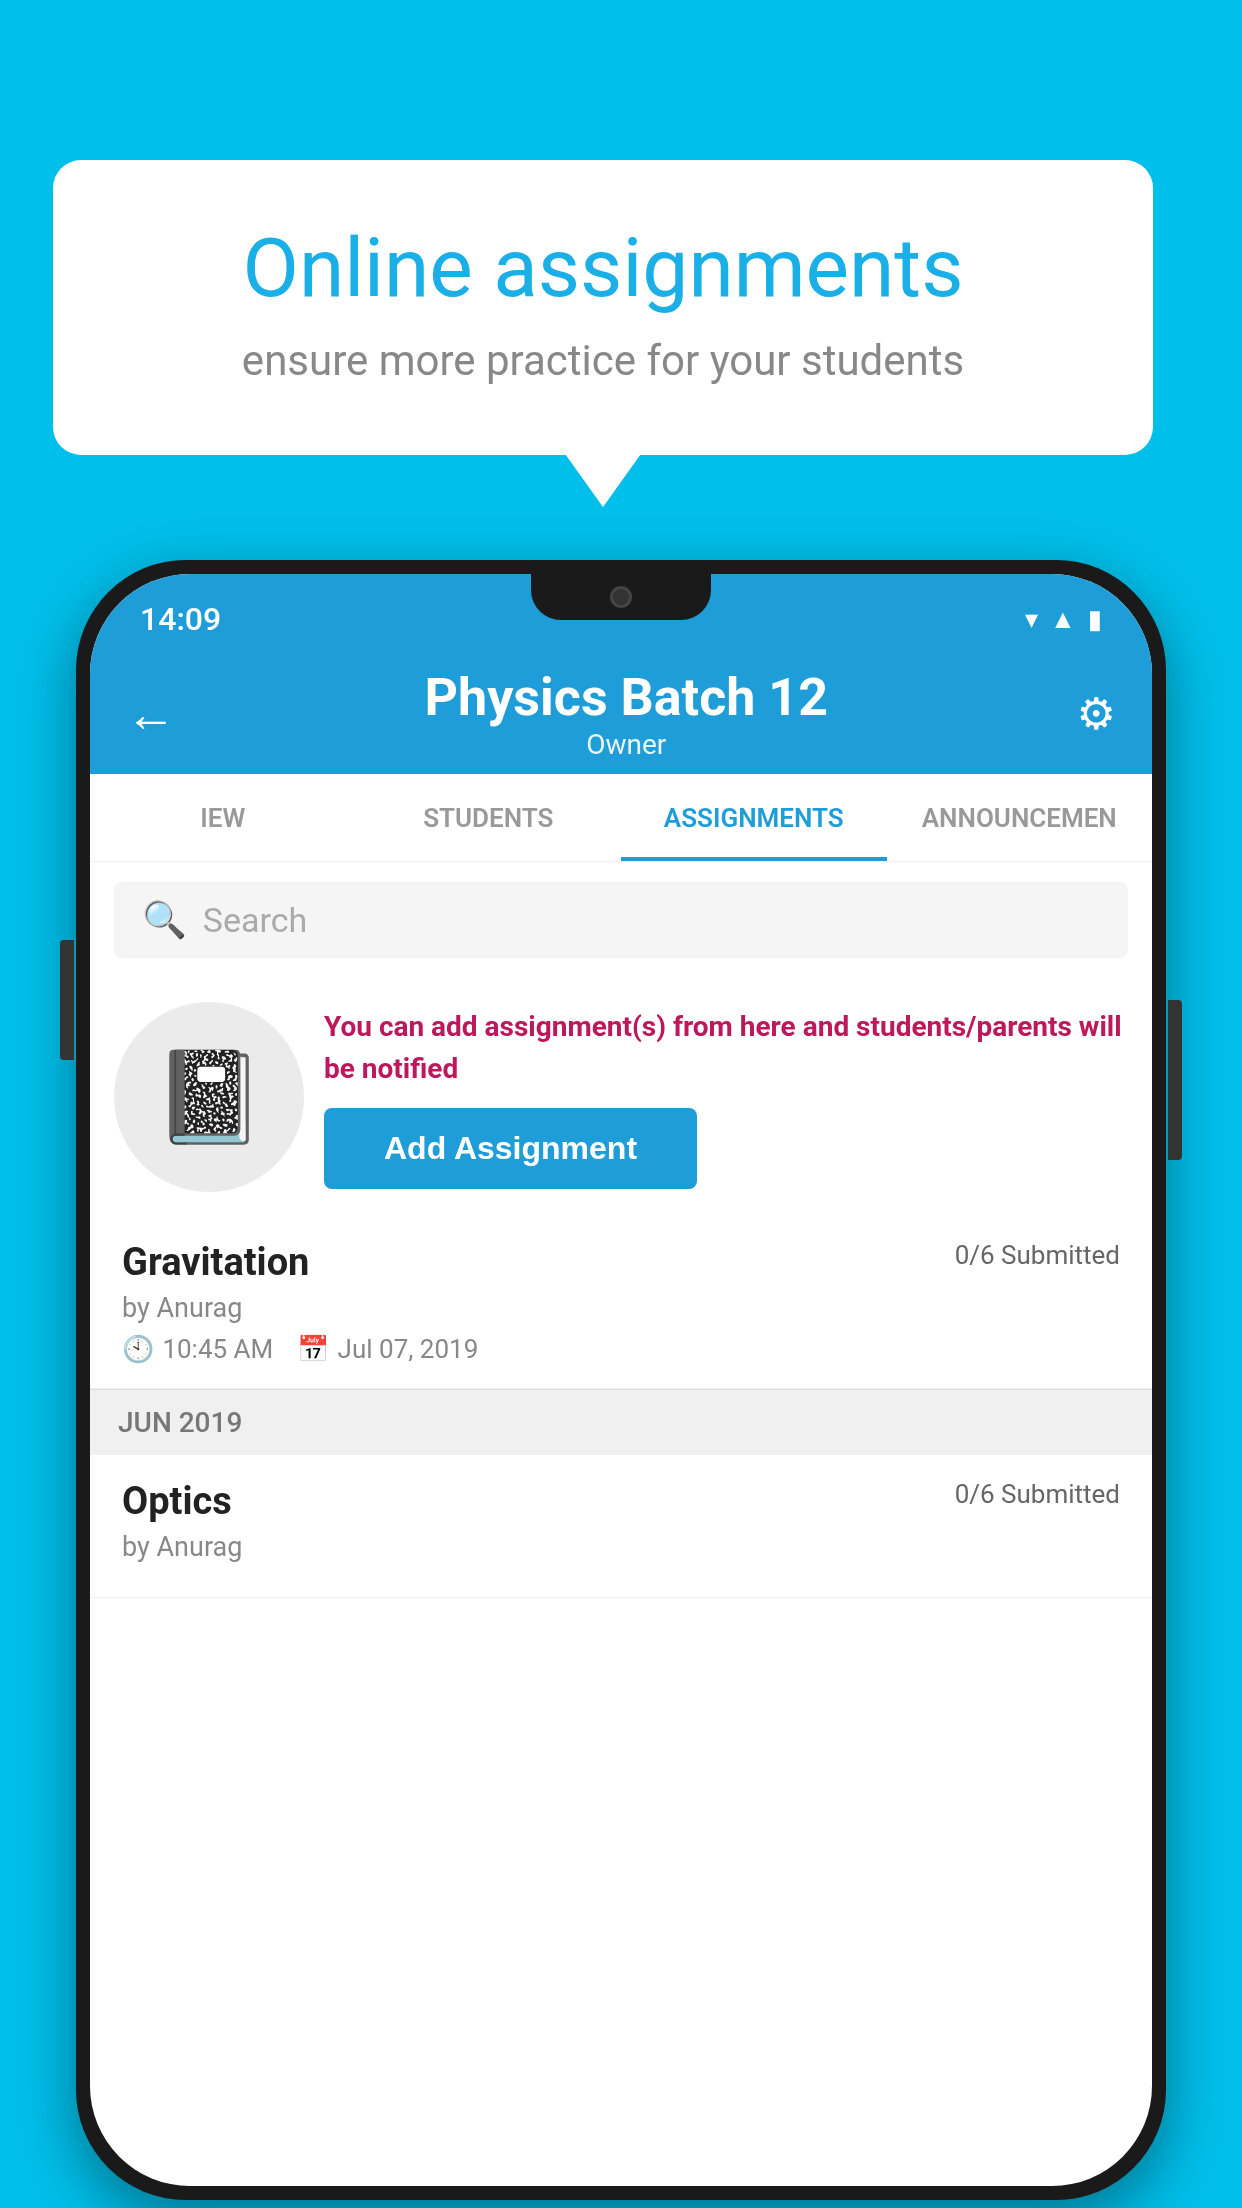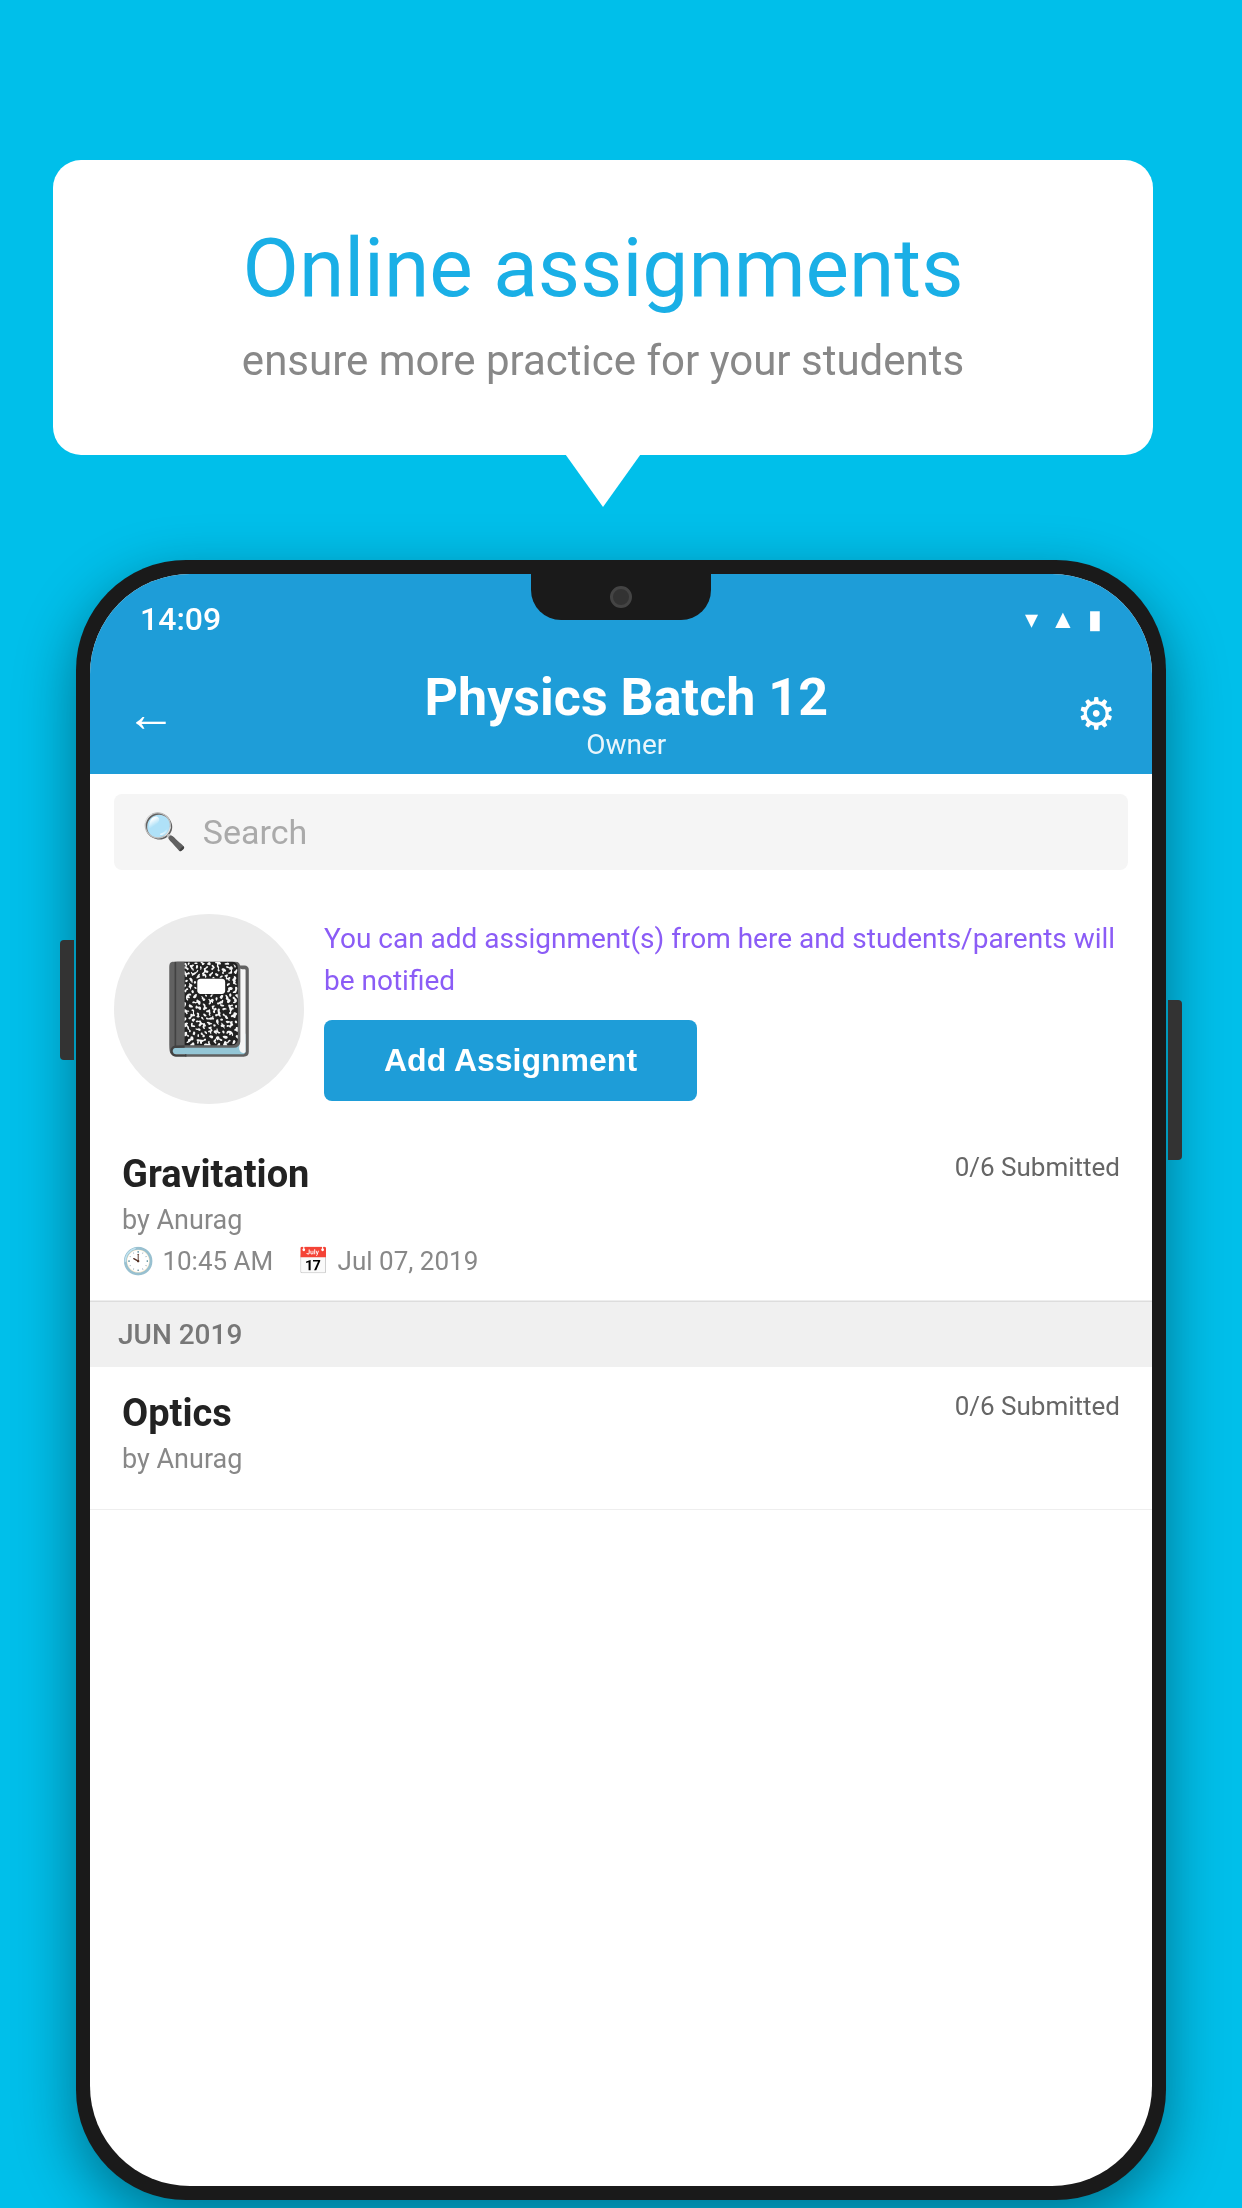--- a/index.html
+++ b/index.html
@@ -249,23 +249,24 @@
       flex-shrink: 0;
     }
     .promo-icon-inner {
       font-size: 90px;
     }
     .promo-text-area {
       flex: 1;
     }
     .promo-description {
       font-size: 28px;
-      color: #8b5cf6;
+      color: #be185d;
       line-height: 1.5;
       margin-bottom: 18px;
+      font-weight: bold;
     }
     .add-assignment-btn {
       background: #1E9DD8;
       color: white;
       border: none;
       border-radius: 8px;
       padding: 22px 60px;
       font-size: 32px;
       font-weight: 600;
       cursor: pointer;
@@ -349,20 +350,34 @@
 
       <div class="app-bar">
         <span class="app-bar-back">←</span>
         <div class="app-bar-title-container">
           <div class="app-bar-title">Physics Batch 12</div>
           <div class="app-bar-subtitle">Owner</div>
         </div>
         <span class="app-bar-gear">⚙</span>
       </div>
 
+      <div class="tabs-bar">
+        <div class="tab-item">
+          <span>IEW</span>
+        </div>
+        <div class="tab-item">
+          <span>STUDENTS</span>
+        </div>
+        <div class="tab-item active">
+          <span>ASSIGNMENTS</span>
+        </div>
+        <div class="tab-item">
+          <span>ANNOUNCEMEN</span>
+        </div>
+      </div>
 
       <div class="search-bar-container">
         <div class="search-bar">
           <span class="search-icon-wrap">🔍</span>
           <span class="search-placeholder">Search</span>
         </div>
       </div>
 
       <div class="promo-section">
         <div class="promo-icon-circle">

